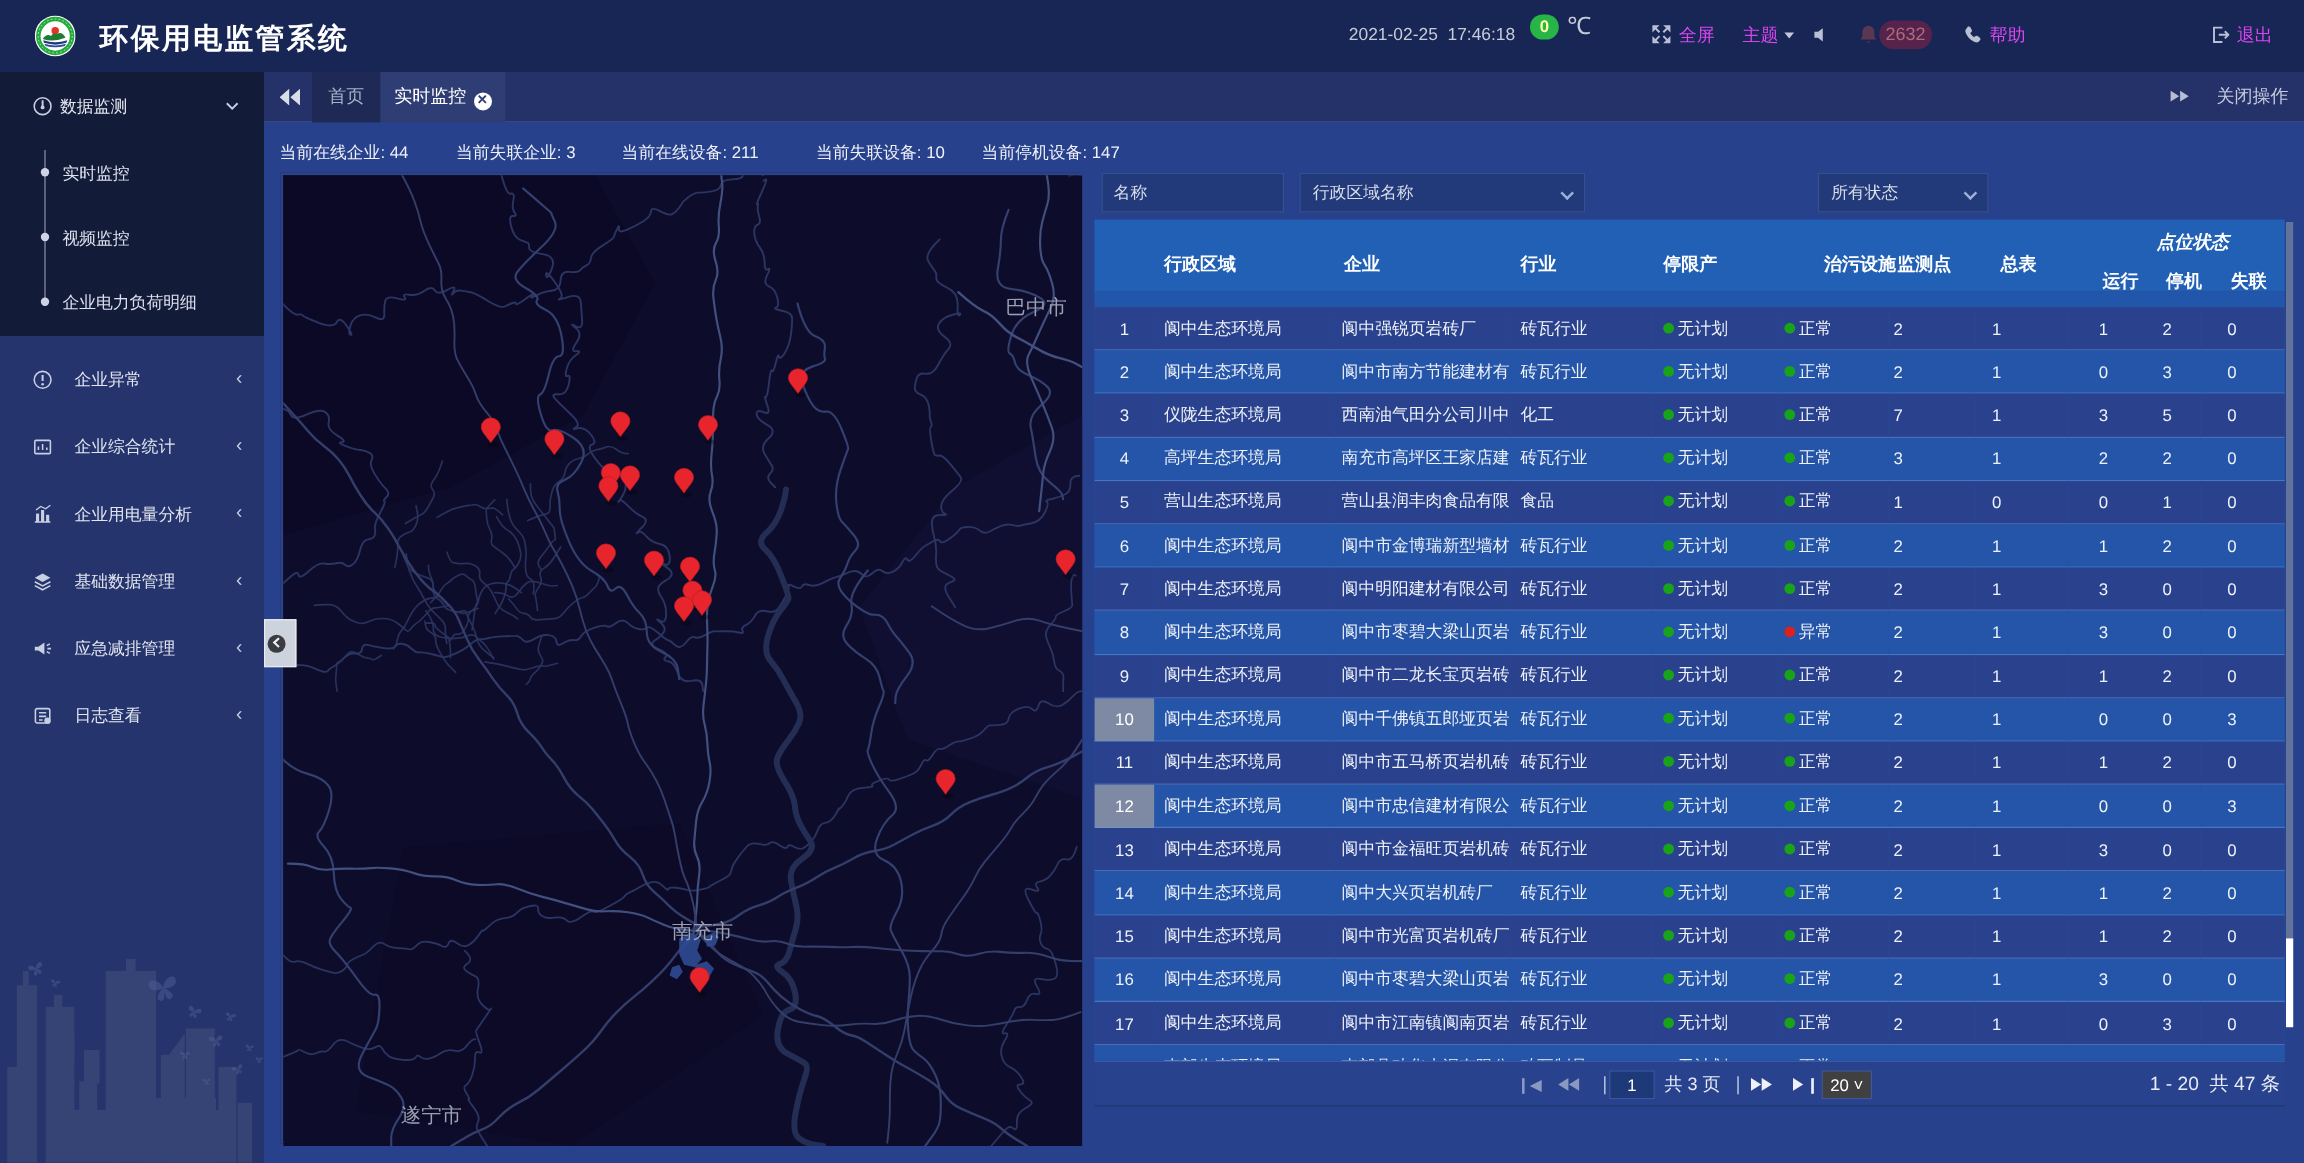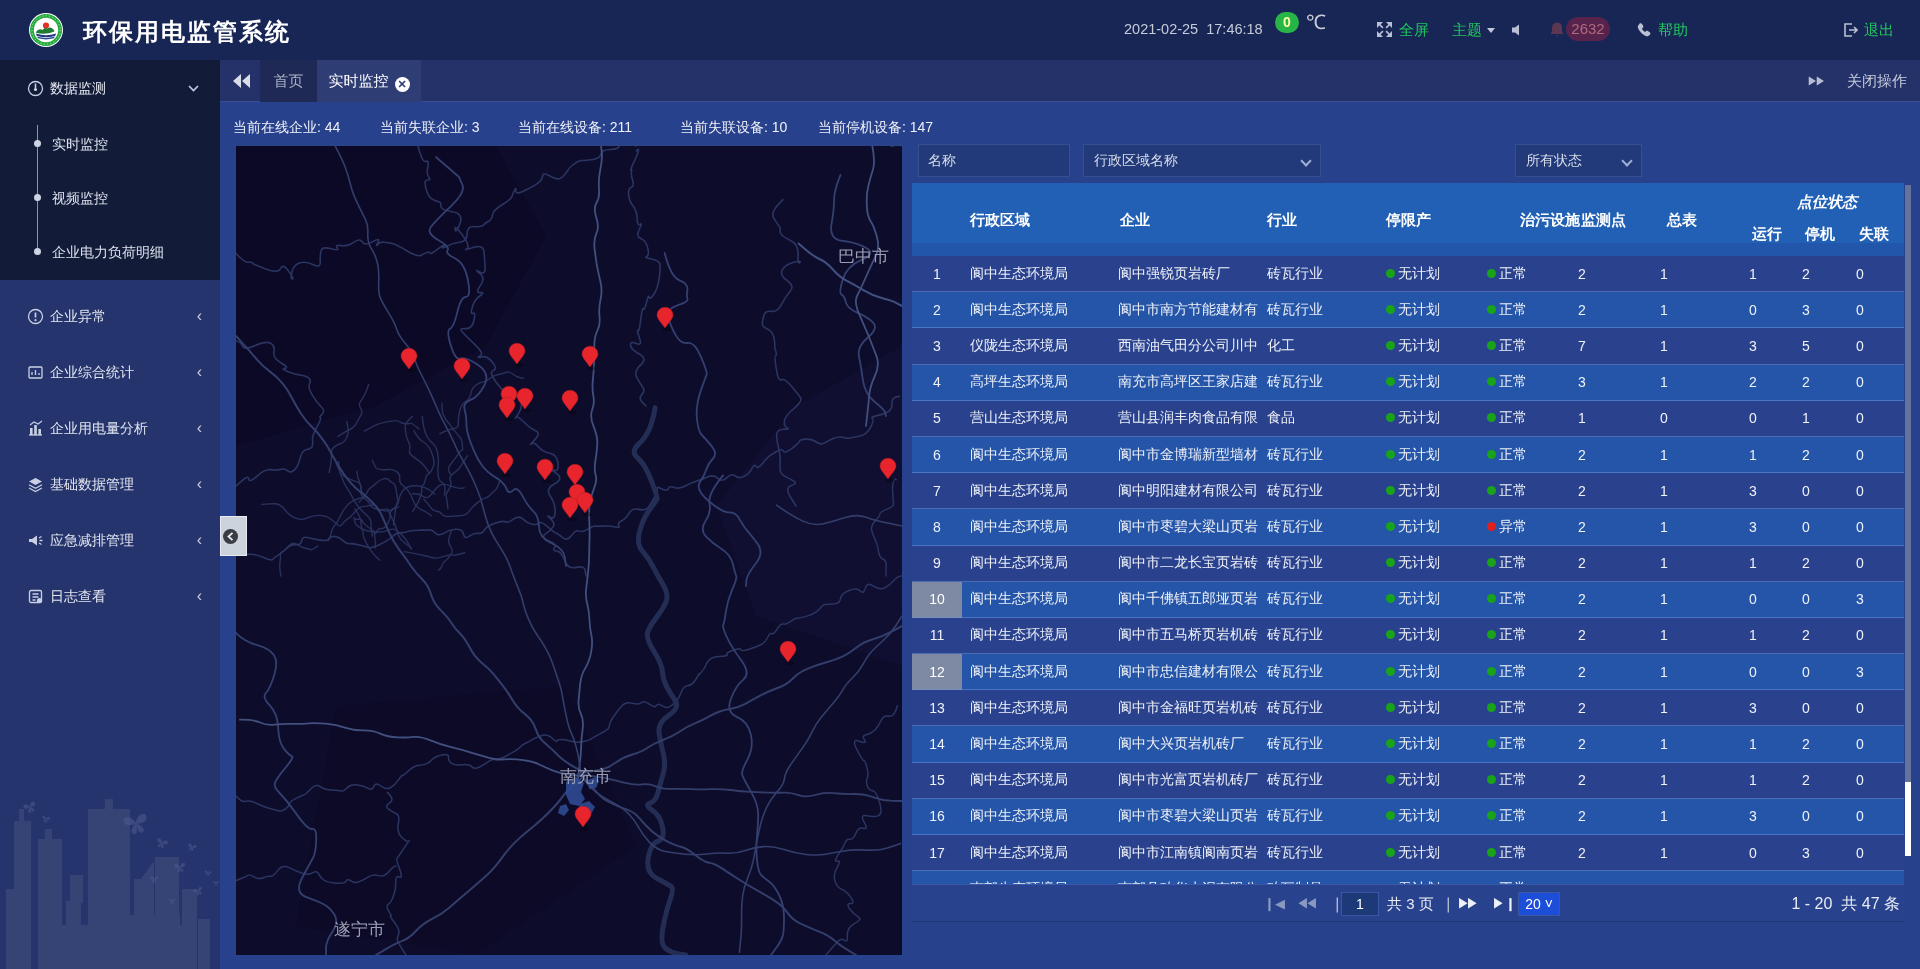--- a/index.html
+++ b/index.html
@@ -1,21 +1,21 @@
 <!DOCTYPE html>
 <html lang="zh"><head>
 <meta charset="utf-8">
 <title>环保用电监管系统</title>
 <style>
 * { margin:0; padding:0; box-sizing:border-box; }
 html,body { width:1920px; height:969px; overflow:hidden; font-family:"Liberation Sans",sans-serif; background:#28418c; }
 #header { position:absolute; left:0; top:0; width:1920px; height:60px; background:#182655; z-index:30; }
 #logo { position:absolute; left:29px; top:13px; }
 #title { position:absolute; left:83px; top:16px; font-size:24px; font-weight:bold; color:#fff; letter-spacing:2px; }
-.hitem { position:absolute; top:0; height:48px; line-height:60px; color:#22c55e; font-size:15px; white-space:nowrap; }
+.hitem { position:absolute; top:0; height:48px; line-height:60px; color:#d946ef; font-size:15px; white-space:nowrap; }
 #datetime { left:1124px; font-size:14.5px; color:#c6cbd8; height:58px; line-height:58px; }
 #tempbadge { position:absolute; left:1275px; top:12px; width:24px; height:21px; border-radius:11px; background:#27b548; color:#ffffa8; font-size:14px; font-weight:bold; text-align:center; line-height:21px; }
 #celsius { left:1306px; font-size:20px; color:#c9cdd9; height:44px; line-height:44px; }
 .hico { vertical-align:-3px; margin-right:6px; }
 #fullscr { left:1376px; }
 #theme { left:1452px;text-align:right; }
 #spk { left:1510px; }
 #bell { left:1549px; }
 #badge2632 { position:absolute; left:1566px; top:17px; width:44px; height:24px; background:rgba(148,32,68,0.5); border-radius:12px; color:#b06a7c; font-size:15px; text-align:center; line-height:24px; }
 #help { left:1636px; }
@@ -27,21 +27,21 @@
 #sm-top { position:absolute; left:0; top:0; width:220px; height:220px; background:#121b38; }
 #m-data { position:absolute; left:0; top:9px; width:220px; height:40px; color:#e7eaf3; font-size:14px; }
 #m-data .mico { position:absolute; left:27px; top:11px; }
 #m-data span { position:absolute; left:50px; top:11px; }
 #m-data .chevd { position:absolute; right:21px; top:16px; }
 .sub { position:absolute; left:52px; color:#dde1ee; font-size:14px; width:160px; }
 .sub .bdot { position:absolute; left:-18px; top:4px; width:7px; height:7px; border-radius:50%; background:#cfd4e4; }
 #guideline { position:absolute; left:37px; top:65px; width:1px; height:130px; background:#8c93ad; }
 .mitem { position:absolute; left:0; width:220px; height:40px; color:#e3e6f0; font-size:14px; }
 .mitem .mico { position:absolute; left:27px; top:2px; }
-.mitem span { position:absolute; left:50px; top:2px; }
+.mitem span { position:absolute; left:62px; top:2px; }
 .chev { position:absolute; right:18px; top:1px; font-style:normal; color:#c9cfe2; font-size:16px; }
 
 #tabbar { position:absolute; left:220px; top:60px; width:1700px; height:42px; background:#243269; z-index:10; border-bottom:1px solid #3c4c8f; }
 #tab-collapse { position:absolute; left:233px; top:74px; z-index:11; }
 .tab { position:absolute; top:60px; height:42px; line-height:42px; text-align:center; font-size:15px; z-index:11; }
 #tab-home { left:260px; width:57px; background:#1e2a55; color:#aab1c8; }
 #tab-rt { left:317px; width:104px; background:#2f3d75; color:#fff; }
 #tab-rt .closer { display:inline-block; width:15px; height:15px; background:#fff; color:#2f3d75; border-radius:50%; font-size:11px; line-height:15px; margin-left:6px; vertical-align:-2px; font-weight:bold; }
 #tab-ops { position:absolute; right:13px; top:60px; height:42px; line-height:42px; color:#c6cbdc; font-size:15px; z-index:11; }
 #tab-ops .ffwd { color:#b8bed2; margin-right:24px; font-size:11px; letter-spacing:-3px; position:relative; top:-1px; }
@@ -53,21 +53,21 @@
 .mlabel { font-family:"Liberation Sans",sans-serif; font-size:17px; fill:#9aa0b4; }
 
 #collapse-btn { position:absolute; left:220px; top:516px; width:27px; height:40px; background:#ccd3dc; z-index:25; border:1px solid #e8ecf2; }
 #collapse-btn .cc { position:absolute; left:2px; top:12px; width:15px; height:15px; border-radius:50%; background:#3a3c42; text-align:center; line-height:13px; }
 
 #panel { position:absolute; left:912px; top:144px; width:992px; height:778px; z-index:5; }
 .fitem { position:absolute; top:0; height:33px; background:#223a79; border:1px solid #33508f; color:#d7dcea; font-size:14px; line-height:31px; }
 #f-name { left:6px; width:152px; padding-left:9px; }
 #f-area { left:171px; width:238px; }
 #f-ind  { left:420px; width:168px;margin-top:44px; }
-#f-stat { left:603px; width:127px; }
+#f-stat { left:603px; width:142px; }
 .fitem .sel { padding-left:10px; }
 .vchev { position:absolute; right:10px; top:12px; width:8px; height:8px; border-left:2px solid #9fb0d6; border-bottom:2px solid #9fb0d6; transform:rotate(-45deg); }
 
 #tablewrap { position:absolute; left:0; top:39px; width:992px; }
 #thead { position:absolute; left:0; top:0; width:992px; height:60px; background:#2160b4; color:#fff; }
 #thead div { position:absolute; font-size:15px; font-weight:bold; }
 #tbody { position:absolute; left:0; top:60px; width:992px; height:641px; overflow:hidden; background:#2156aa; }
 table { border-collapse:separate; border-spacing:0; table-layout:fixed; width:992px; margin-top:13px; }
 td { height:36.2px; font-size:14px; color:#eef1f8; overflow:hidden; white-space:nowrap; }
 tr.odd td { background:#2a428e; }
@@ -90,21 +90,21 @@
 #pager { position:absolute; left:0; top:701px; width:992px; height:38px; background:#28428d; border-top:1px solid #3c59a8; border-bottom:1px solid #203770; color:#e8ecf5; font-size:15px; }
 #pager .pa { position:absolute; top:0; height:38px; line-height:38px; }
 #pg-first { left:352px; color:#8a99c0; font-size:13px; }
 #pg-prev { left:384px; color:#8a99c0; font-size:13px; }
 #pg-sep1 { left:419px; color:#b9c2d9; }
 #pg-input { position:absolute; left:429px; top:7px; width:38px; height:24px; background:#1e3977; border:1px solid #3b57a3; color:#fff; font-size:14px; text-align:center; line-height:22px; }
 #pg-total { left:475px; }
 #pg-sep2 { left:530px; color:#b9c2d9; }
 #pg-next { left:545px; color:#eef1f8; font-size:13px; }
 #pg-last { left:580px; color:#eef1f8; font-size:13px; }
-#pg-size { position:absolute; left:606px; top:7px; width:42px; height:24px; background:#1d4ed8; border:1px solid #3b57a3; color:#fff; font-size:14px; text-align:center; line-height:22px; }
+#pg-size { position:absolute; left:606px; top:7px; width:42px; height:24px; background:#404040; border:1px solid #3b57a3; color:#fff; font-size:14px; text-align:center; line-height:22px; }
 #pg-count { right:4px; position:absolute; top:0; height:38px; line-height:38px; font-size:16px; }
 
 #sb-track { position:absolute; left:1905px; top:185px; width:6px; height:671px; background:rgba(150,156,170,0.55); z-index:8; }
 #sb-thumb { position:absolute; left:1905px; top:782px; width:6px; height:74px; background:#ffffff; z-index:9; }
 </style>
 </head>
 <body>
 <div id="header">
   <svg id="logo" width="34" height="34" viewBox="0 0 34 34">
     <circle cx="17" cy="17" r="17" fill="#fff"></circle>

